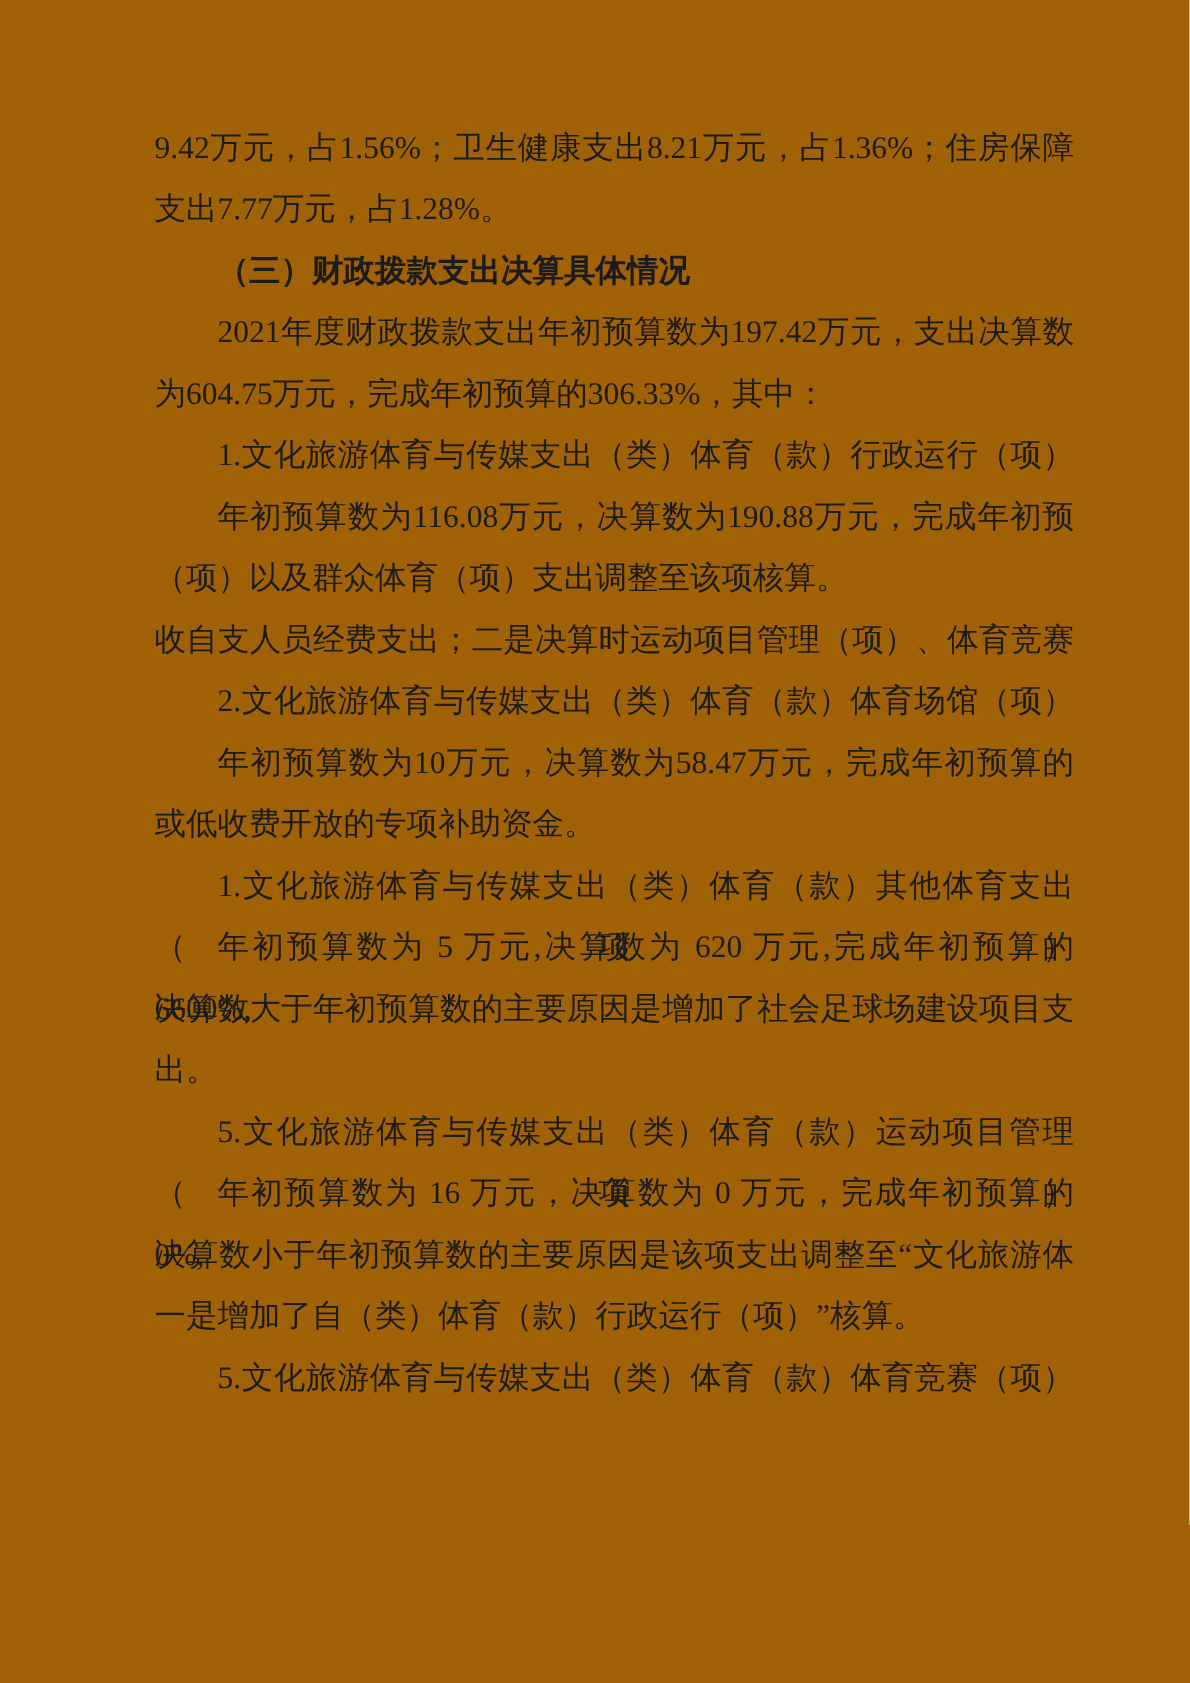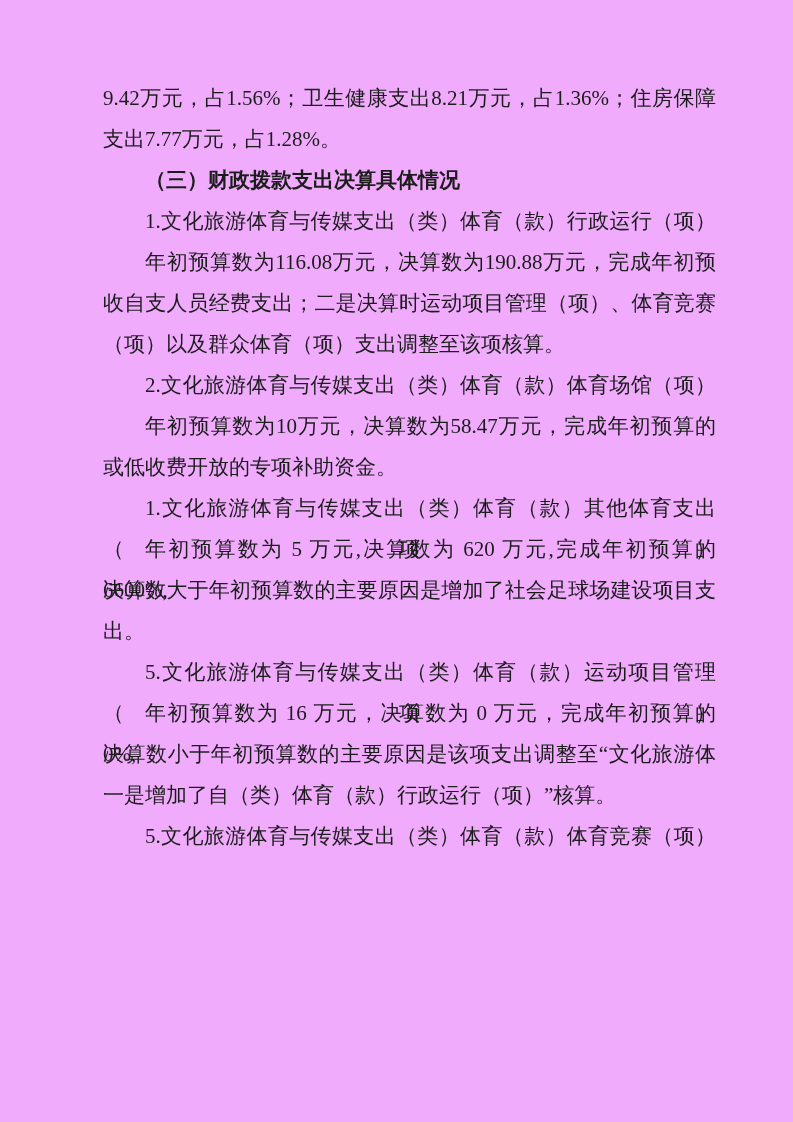--- a/index.html
+++ b/index.html
@@ -4,21 +4,21 @@
 <style>
   html, body {
     margin: 0;
     padding: 0;
     background: #ffffff;
   }
   .page {
     position: relative;
     width: 793px;
     height: 1122px;
-    background: #f0abfc;
+    background: #a16207;
     overflow: hidden;
   }
   .doc {
     position: absolute;
     left: 103px;
     top: 78px;
     width: 613px;
     font-family: "Liberation Serif", "DejaVu Serif", serif;
     font-size: 21px;
     line-height: 41px;
@@ -43,24 +43,26 @@
   }
 </style>
 </head>
 <body>
 
 <div class="page">
   <div class="doc">
     <div class="ln j">9.42万元，占1.56%；卫生健康支出8.21万元，占1.36%；住房保障</div>
     <div class="ln">支出7.77万元，占1.28%。</div>
     <div class="ln ind bold">（三）财政拨款支出决算具体情况</div>
+    <div class="ln ind j">2021年度财政拨款支出年初预算数为197.42万元，支出决算数</div>
+    <div class="ln">为604.75万元，完成年初预算的306.33%，其中：</div>
     <div class="ln ind j">1.文化旅游体育与传媒支出（类）体育（款）行政运行（项）</div>
     <div class="ln ind j">年初预算数为116.08万元，决算数为190.88万元，完成年初预</div>
+    <div class="ln">（项）以及群众体育（项）支出调整至该项核算。</div>
     <div class="ln j">收自支人员经费支出；二是决算时运动项目管理（项）、体育竞赛</div>
-    <div class="ln">（项）以及群众体育（项）支出调整至该项核算。</div>
     <div class="ln ind j">2.文化旅游体育与传媒支出（类）体育（款）体育场馆（项）</div>
     <div class="ln ind j">年初预算数为10万元，决算数为58.47万元，完成年初预算的</div>
     <div class="ln">或低收费开放的专项补助资金。</div>
     <div class="ln ind j">1.文化旅游体育与传媒支出（类）体育（款）其他体育支出（项）</div>
     <div class="ln ind j">年初预算数为 5 万元,决算数为 620 万元,完成年初预算的 6600%,</div>
     <div class="ln j">决算数大于年初预算数的主要原因是增加了社会足球场建设项目支</div>
     <div class="ln">出。</div>
     <div class="ln ind j">5.文化旅游体育与传媒支出（类）体育（款）运动项目管理（项）</div>
     <div class="ln ind j">年初预算数为 16 万元，决算数为 0 万元，完成年初预算的 0%,</div>
     <div class="ln j">决算数小于年初预算数的主要原因是该项支出调整至“文化旅游体</div>

